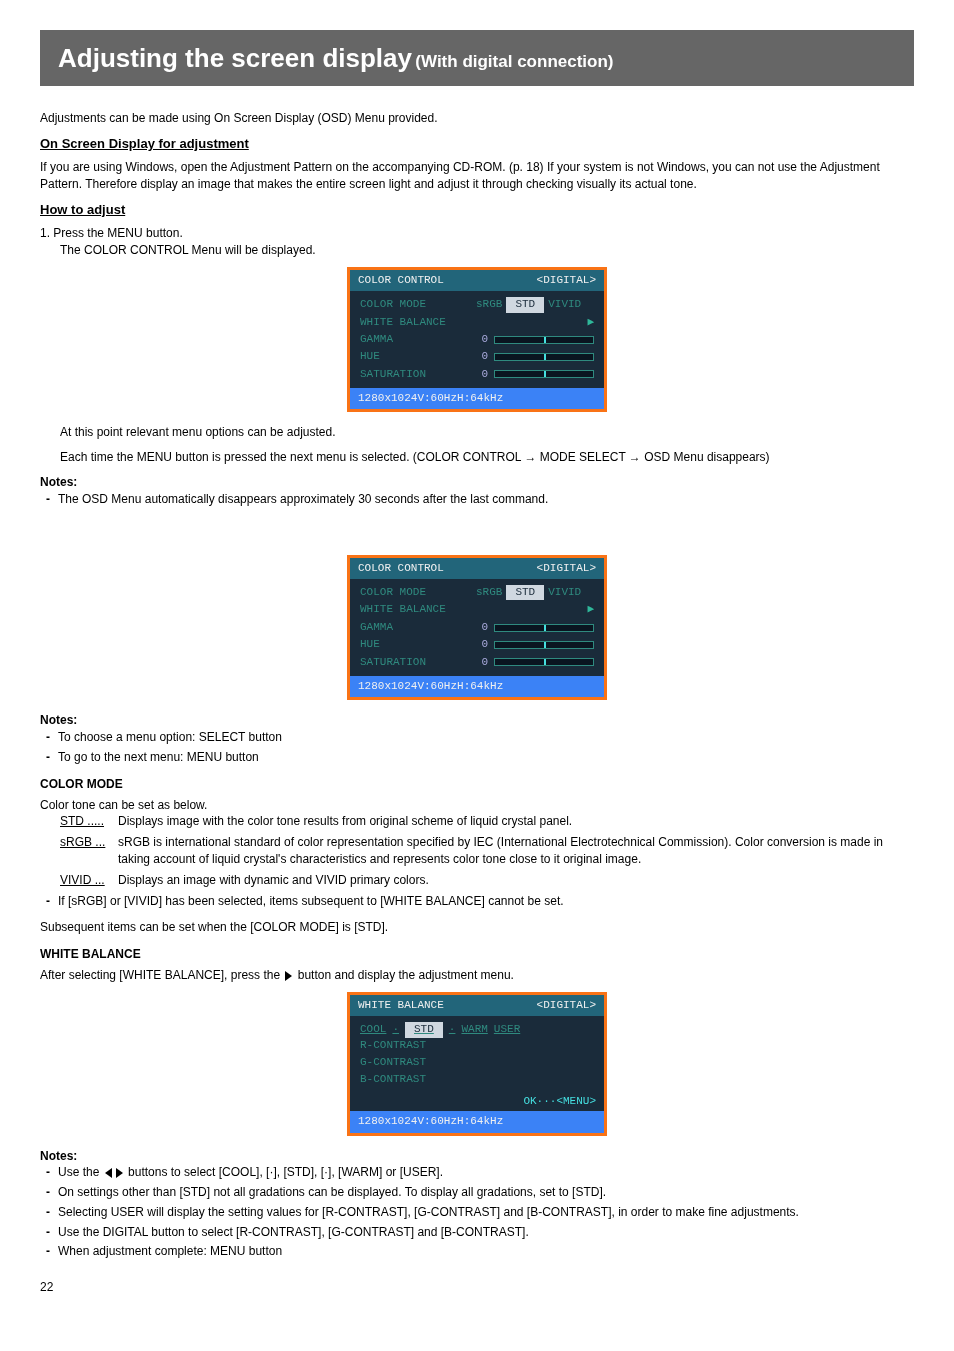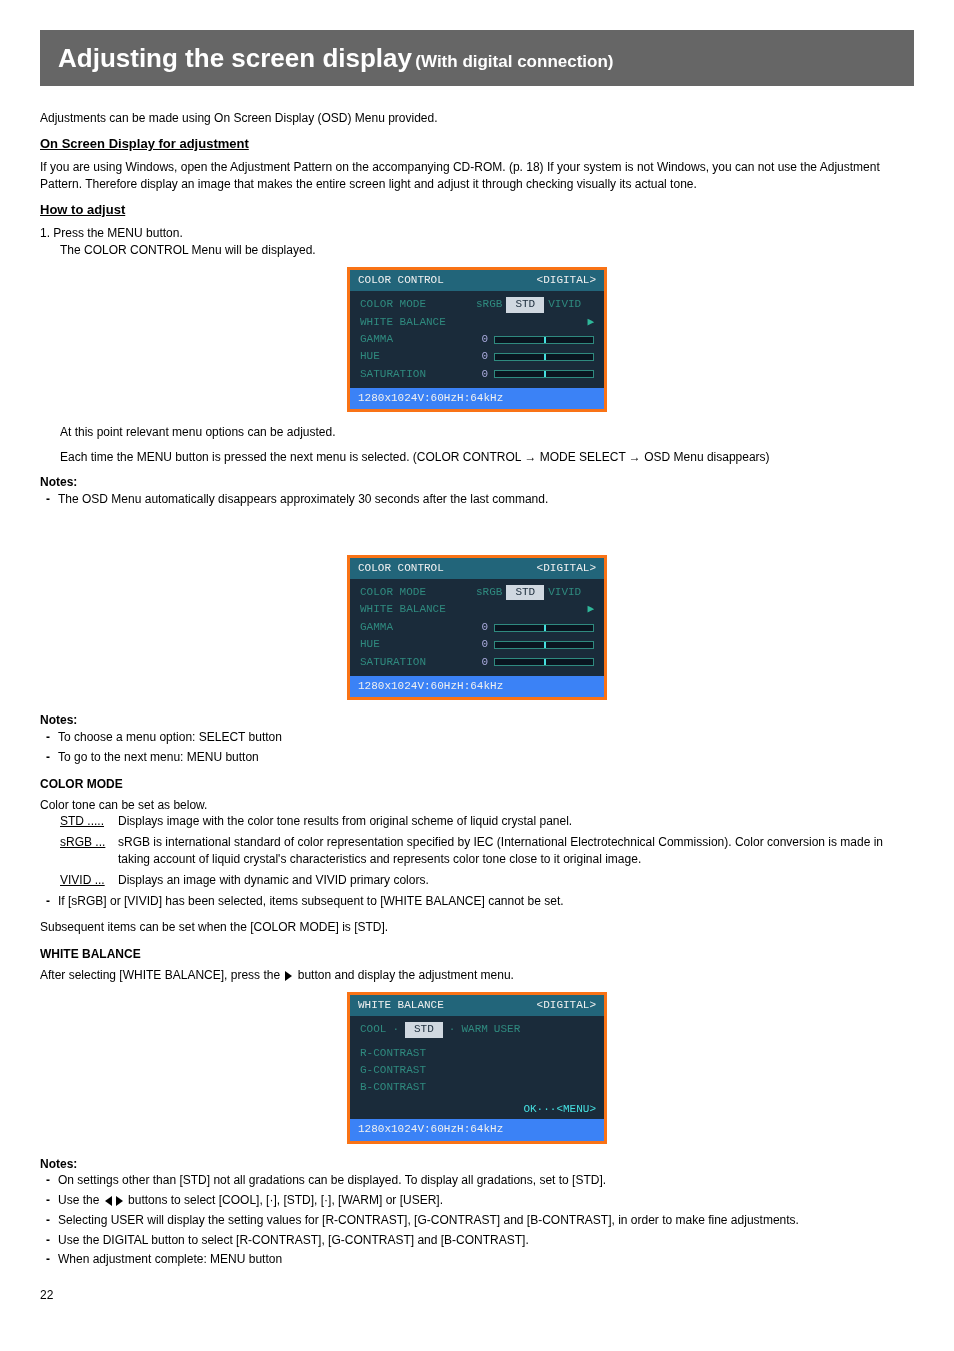--- a/index.html
+++ b/index.html
@@ -162,23 +162,23 @@
       color: #1a2b3a;
       padding: 0 9px;
     }
     .osd-arrow {
       color: #2fb89a;
       margin-left: auto;
     }
     .osd-wb-opts {
       display: flex;
       gap: 6px;
-      margin-bottom: 8px;
       align-items: center;
       color: #2f8a7f;
+      text-decoration: underline;
     }
     .page-number {
       font-weight: normal;
       margin-top: 16px;
       font-size: 12px;
     }
     .tri-right::before {
       content: "";
       display: inline-block;
       width: 0;
@@ -389,24 +389,24 @@
       <div class="osd-footer-hint">OK···&lt;MENU&gt;</div>
       <div class="osd-footer">
         <span>1280x1024</span>
         <span>V:60Hz</span>
         <span>H:64kHz</span>
       </div>
     </div>
 
     <div class="notes-label">Notes:</div>
     <ul class="dash-list">
-      <li>On settings other than [STD] not all gradations can be displayed. To display all gradations, set to [STD].</li>
       <li>
         <span>Use the </span><span class="tri-left"></span><span class="tri-right"></span><span> buttons to select [COOL], [·], [STD], [·], [WARM] or [USER].</span>
       </li>
+      <li>On settings other than [STD] not all gradations can be displayed. To display all gradations, set to [STD].</li>
       <li>Selecting USER will display the setting values for [R-CONTRAST], [G-CONTRAST] and [B-CONTRAST], in order to make fine adjustments.</li>
       <li>Use the DIGITAL button to select [R-CONTRAST], [G-CONTRAST] and [B-CONTRAST].</li>
       <li>When adjustment complete:    MENU button</li>
     </ul>
   </div>
 
 </div>
 
 <div class="page-number">22</div>
 

